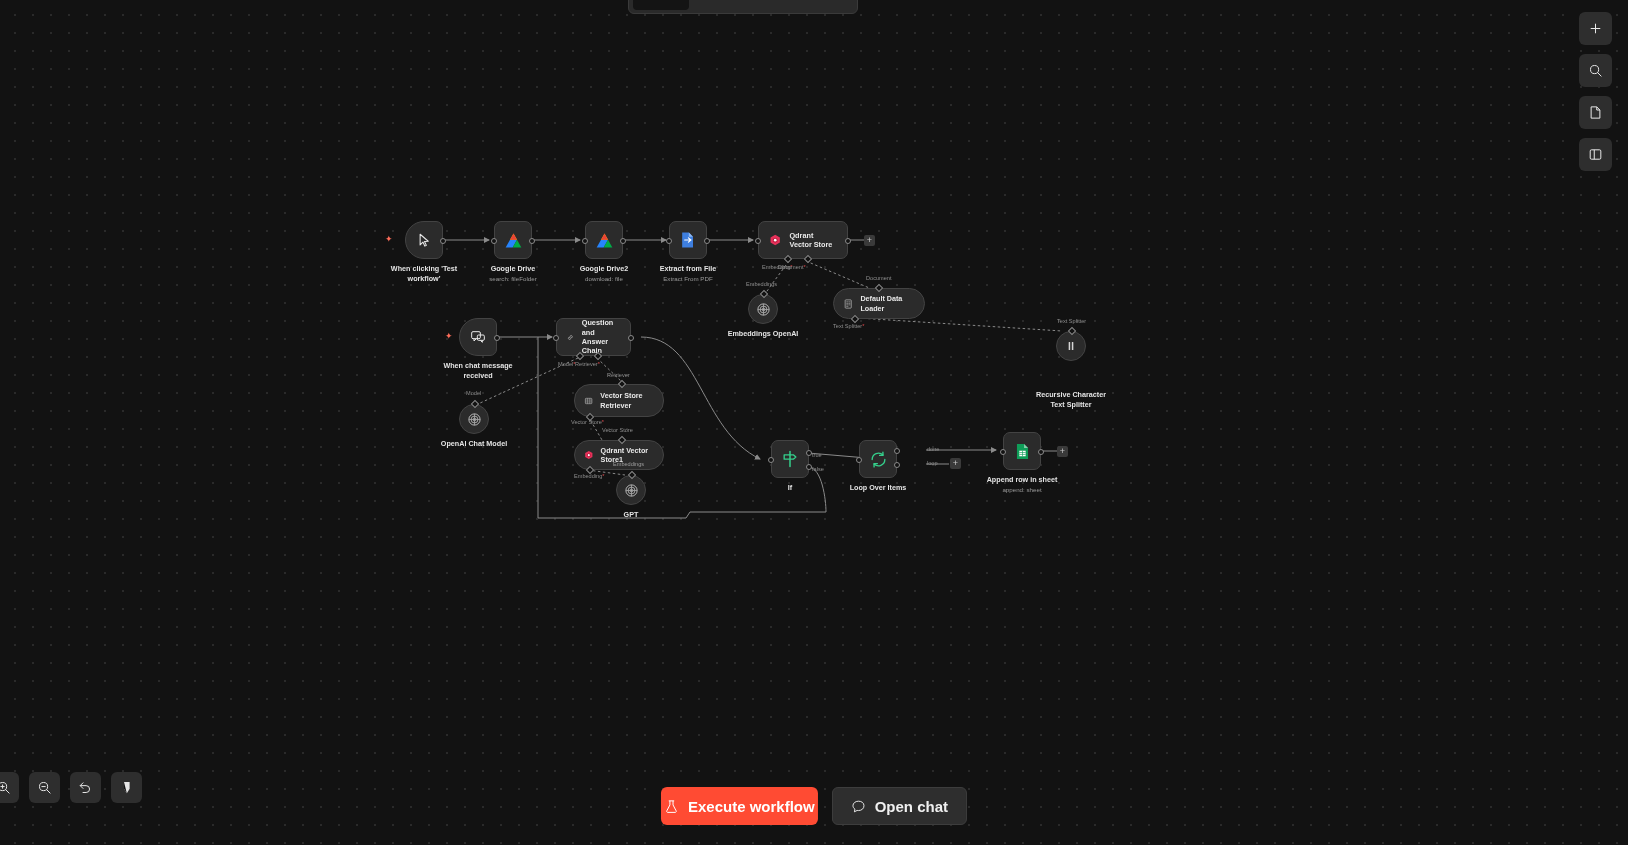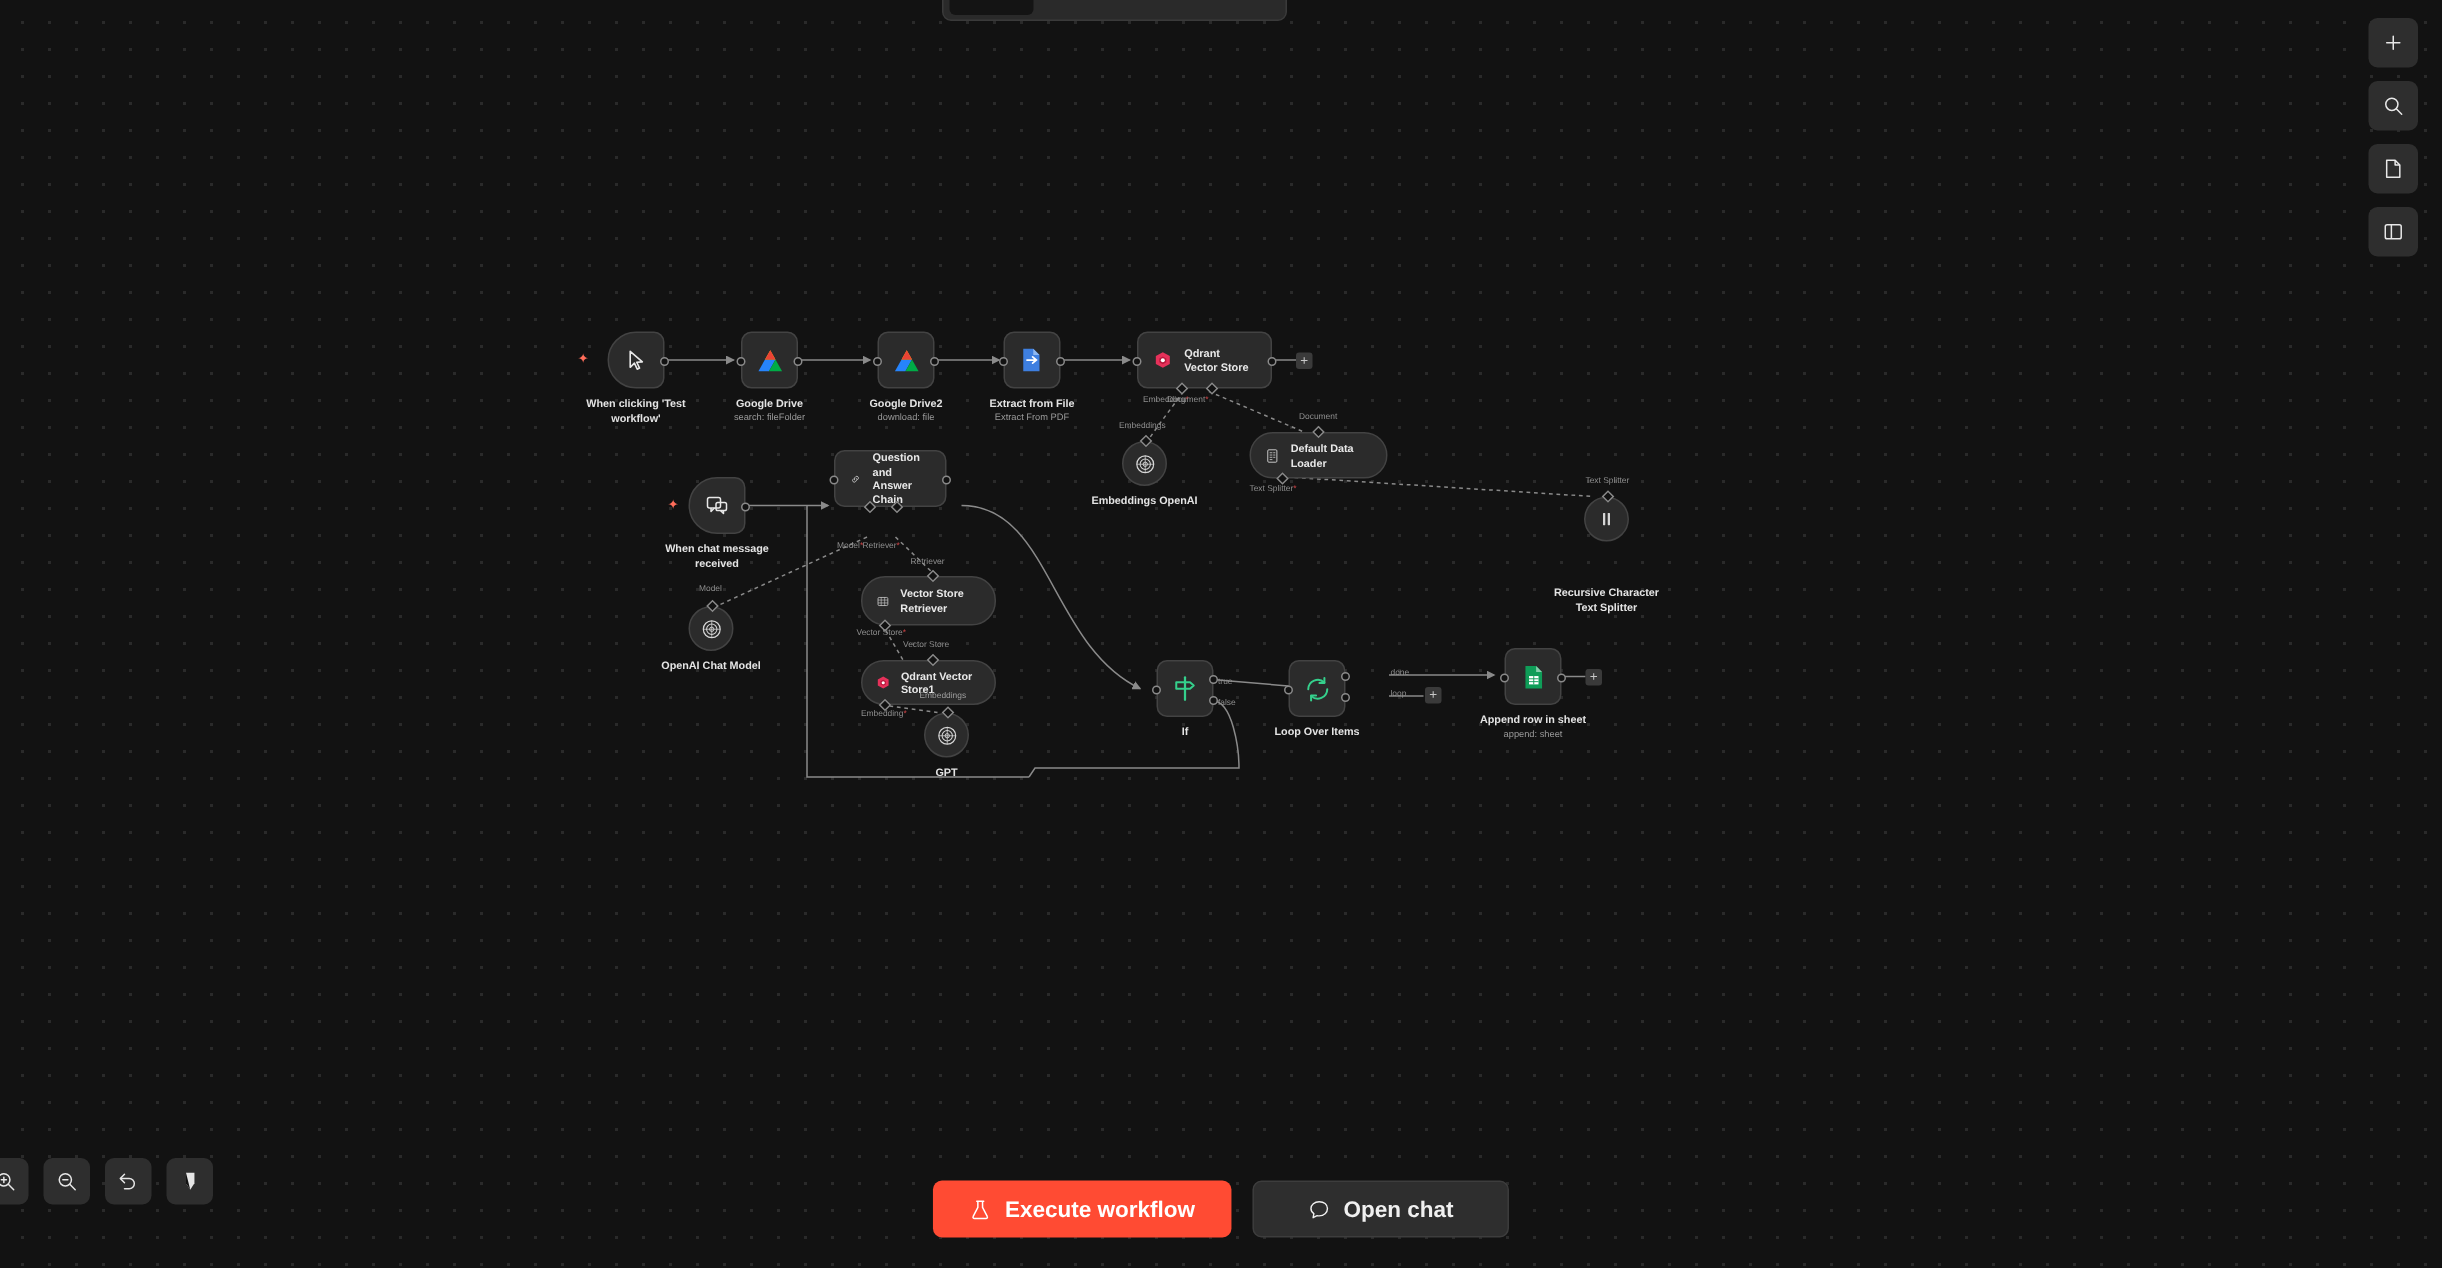--- a/index.html
+++ b/index.html
@@ -60,30 +60,30 @@
 
   
   .actions {
     position: absolute; left: 50%; transform: translateX(-50%);
     bottom: 20px;
     display: flex; gap: 14px; align-items: center;
   }
   .btn-exec {
     display: flex; align-items: center; gap: 9px;
     background: #ff4b33; color: #fff;
-    padding: 0 24px; height: 38px;
+    padding: 0 3px; height: 38px;
     border-radius: 6px; border: none;
     font-size: 15px; font-weight: bold;
     font-family: "Liberation Sans", sans-serif;
     cursor: pointer; white-space: nowrap;
   }
   .btn-chat {
     display: flex; align-items: center; gap: 9px;
     background: #2e2e2e; color: #f0f0f0;
-    padding: 0 36px; height: 38px;
+    padding: 0 18px; height: 38px;
     border-radius: 6px; border: 1px solid #3d3d3d;
     font-size: 15px; font-weight: bold;
     font-family: "Liberation Sans", sans-serif;
     cursor: pointer; white-space: nowrap;
   }
 
   
   .node {
     position: absolute;
     background: #2b2b2b;
@@ -357,21 +357,21 @@
       <rect x="2.5" y="4" width="13" height="10.5" rx="2" fill="none" stroke="#e8e8e8" stroke-width="1.5"></rect>
       <path d="M6 14.5 L6 18 L9.5 14.5" fill="none" stroke="#e8e8e8" stroke-width="1.5" stroke-linejoin="round"></path>
       <rect x="11" y="9" width="10.5" height="8" rx="1.8" fill="none" stroke="#e8e8e8" stroke-width="1.5"></rect>
       <path d="M18.5 17 L18.5 20 L15.5 17" fill="none" stroke="#e8e8e8" stroke-width="1.5" stroke-linejoin="round"></path>
     </svg>
     <div class="port" style="right:-4px;top:16px;"></div>
     <div class="node-title two">When chat message received</div>
   </div>
   <div class="trigger-bolt" style="left:445px;top:331px;">✦</div>
 
-  <div class="node wide" style="left:556px;top:300px;width:75px;">
+  <div class="node wide" style="left:556px;top:318px;width:75px;">
     <svg width="17" height="17" viewBox="0 0 24 24">
       <path d="M10 14 a4 4 0 0 1 0-5.6 l2.6-2.6 a4 4 0 0 1 5.6 5.6 l-1.3 1.3" fill="none" stroke="#e8e8e8" stroke-width="1.7" stroke-linecap="round"></path>
       <path d="M14 10 a4 4 0 0 1 0 5.6 l-2.6 2.6 a4 4 0 0 1-5.6-5.6 l1.3-1.3" fill="none" stroke="#e8e8e8" stroke-width="1.7" stroke-linecap="round"></path>
     </svg>
     <span class="wide-label">Question and Answer Chain</span>
     <div class="port" style="left:-4px;top:16px;"></div>
     <div class="port" style="right:-4px;top:16px;"></div>
     <div class="diamond" style="left:20px;bottom:-4px;"></div>
     <div class="diamond" style="left:38px;bottom:-4px;"></div>
   </div>

